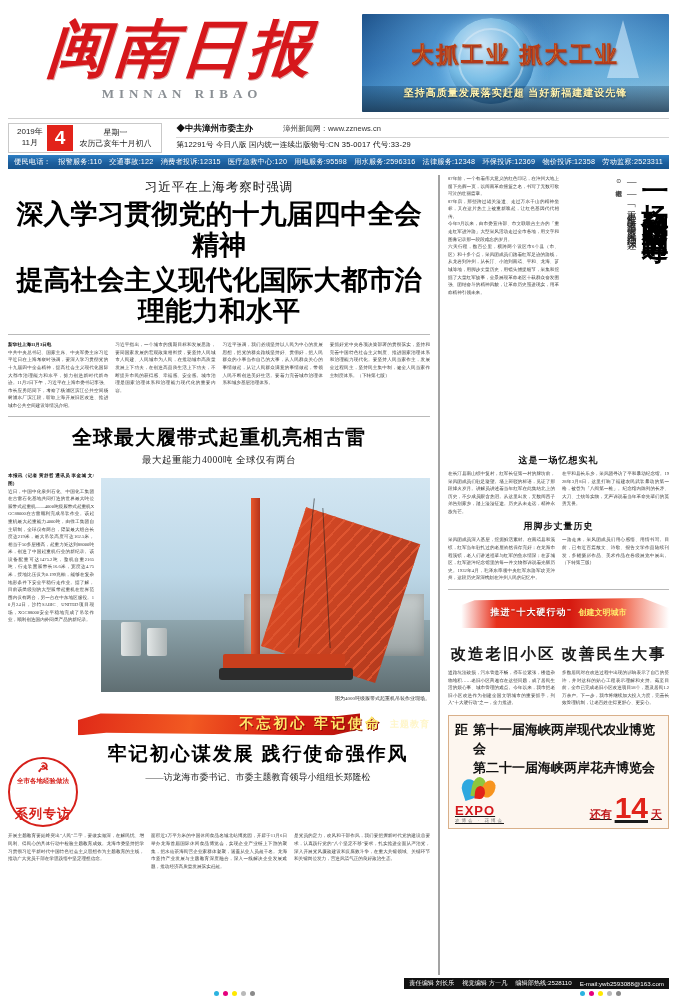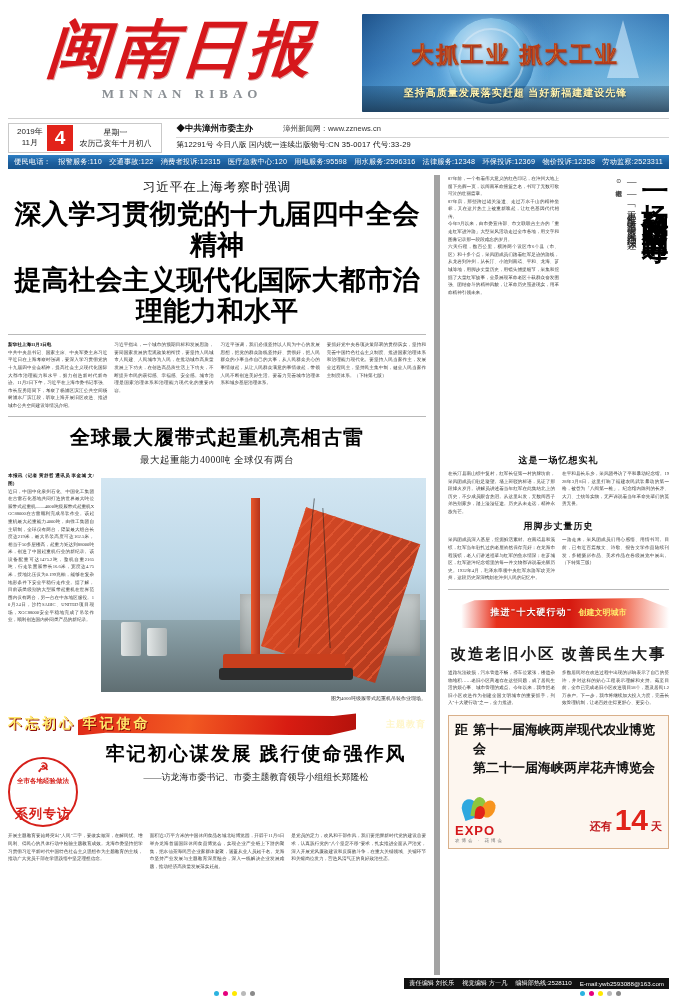--- a/index.html
+++ b/index.html
@@ -87,21 +87,21 @@
     height: 14px; margin-top: 3px;
     background: linear-gradient(180deg,#2e7fc4,#1c5f9e 55%,#17548e);
     color:#fff; font-size: 7.2px; letter-spacing:.2px;
     display:flex; align-items:center; justify-content:space-between;
     padding: 0 6px; font-family:"Liberation Sans", sans-serif;
   }
   .hotline span { white-space:nowrap; }
 
   
   .body { display:flex; margin-top: 6px; height: 800px; }
-  .colL { width: 432px; padding-right: 8px; border-right: 6px solid #a3a3a3; }
+  .colL { width: 432px; padding-right: 8px; border-right: 2px solid #a3a3a3; }
   .colR { width: 229px; padding-left: 8px; }
 
   .lead { text-align:center; margin-top: 4px; }
   .kicker { font-size: 12.5px; color:#111; letter-spacing:1px; }
   .h1 {
     font-size: 27px; font-weight:700; letter-spacing: 0px; line-height:1.16;
     font-family:"Liberation Serif", serif; color:#000; margin-top:3px;
   }
   .rule { border-bottom: 1px solid #b9b9b9; margin: 7px 0 6px; }
 
@@ -140,21 +140,21 @@
   }
   .photo .base { position:absolute; left: 122px; bottom: 22px; width: 122px; height: 16px; background:#c93f1d; border-radius:2px;}
   .photo .crawler { position:absolute; left: 118px; bottom: 12px; width: 134px; height: 12px; background:#2c2c2c; border-radius:3px;}
   .photo .cable { position:absolute; background:rgba(30,30,30,.55); width:1px; }
 
   .caption { font-size: 5px; color:#333; text-align:right; margin-top:3px; }
 
   
   .redbanner {
     margin: 10px 0 4px; height: 26px; position:relative; overflow:hidden;
-    display:flex; align-items:center; justify-content:space-between;
+    display:flex; align-items:center; justify-content:flex-end;
   }
   .redbanner .flag {
     position:absolute; left: 70px; right: 70px; top: 2px; height: 22px;
     background: linear-gradient(100deg,#e02a18,#f25a22 40%,#d81c12 75%,#b4120c);
     clip-path: polygon(0 30%, 8% 0, 92% 12%, 100% 0, 100% 72%, 90% 100%, 10% 88%, 0 100%);
     box-shadow: 0 1px 3px rgba(0,0,0,.25);
   }
   .redbanner .btxt {
     position:relative; color:#ffe96b; font-size: 14px; font-weight:700;
     letter-spacing: 3px; font-family:"Liberation Serif", serif;
@@ -204,21 +204,21 @@
   .banner2 .t1 { color:#fff; font-size: 9px; font-weight:700; letter-spacing:1px; text-shadow:0 1px 1px rgba(0,0,0,.35); }
   .banner2 .t2 { color:#ffe96b; font-size: 8px; font-weight:700; margin-left:6px; }
   .h4 { font-size: 15.5px; font-weight:700; text-align:center; letter-spacing:2px; margin-top:16px; font-family:"Liberation Serif", serif;}
 
   .expo {
     margin-top: 8px; border:1px solid #d9b08a; background:#fdf6ef; padding: 5px 6px;
   }
   .expo-top { display:flex; align-items:flex-start; gap:5px; }
   .expo-ju { font-size: 13px; font-weight:700; color:#111; font-family:"Liberation Serif",serif; }
   .expo-lines { font-size: 13px; line-height:1.45; color:#111; font-weight:700; }
-  .expo-bot { display:flex; align-items:center; justify-content:space-between; margin-top:20px; }
+  .expo-bot { display:flex; align-items:flex-end; justify-content:space-between; margin-top:0;text-decoration:underline; }
   .expo-logo { display:flex; flex-direction:column; align-items:center; }
   .expo-swirl { width: 44px; height: 26px; position:relative; }
   .expo-swirl i { position:absolute; border-radius: 50% 50% 50% 0; display:block; }
   .expo-word { font-size: 13px; font-weight:700; color:#d4161a; letter-spacing:1px; font-family:"Liberation Sans",sans-serif; }
   .expo-word small { display:block; font-size:4.5px; color:#777; letter-spacing:2px; font-weight:400;}
   .expo-count { display:flex; align-items:baseline; gap:3px; }
   .expo-count .lbl { font-size: 11px; color:#c0161a; font-weight:700; }
   .expo-count .num { font-size: 30px; color:#e1231a; font-weight:700; line-height:1; font-family:"Liberation Sans",sans-serif;}
   .expo-count .day { font-size: 11px; color:#c0161a; font-weight:700; }
 

